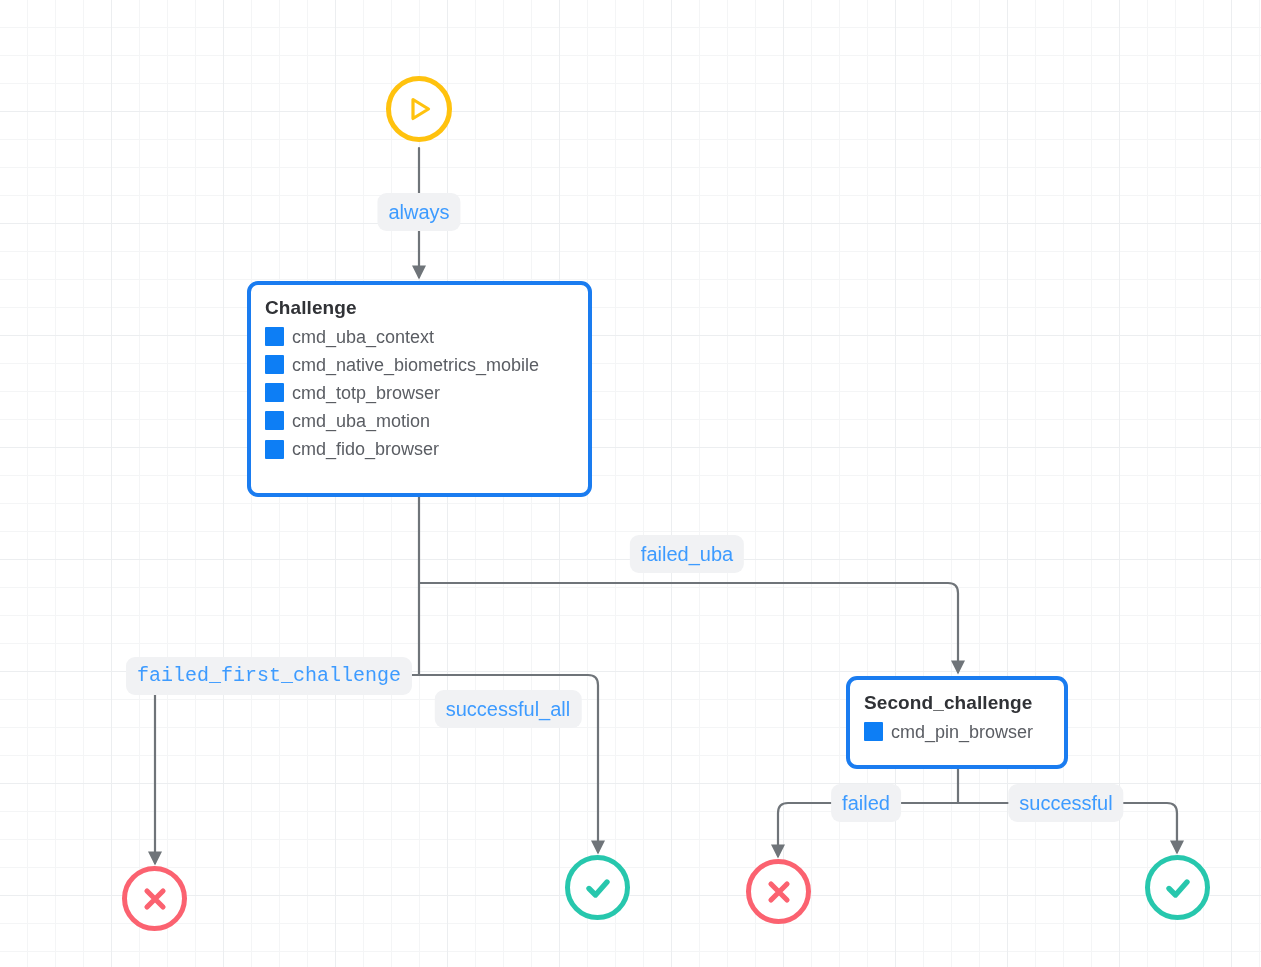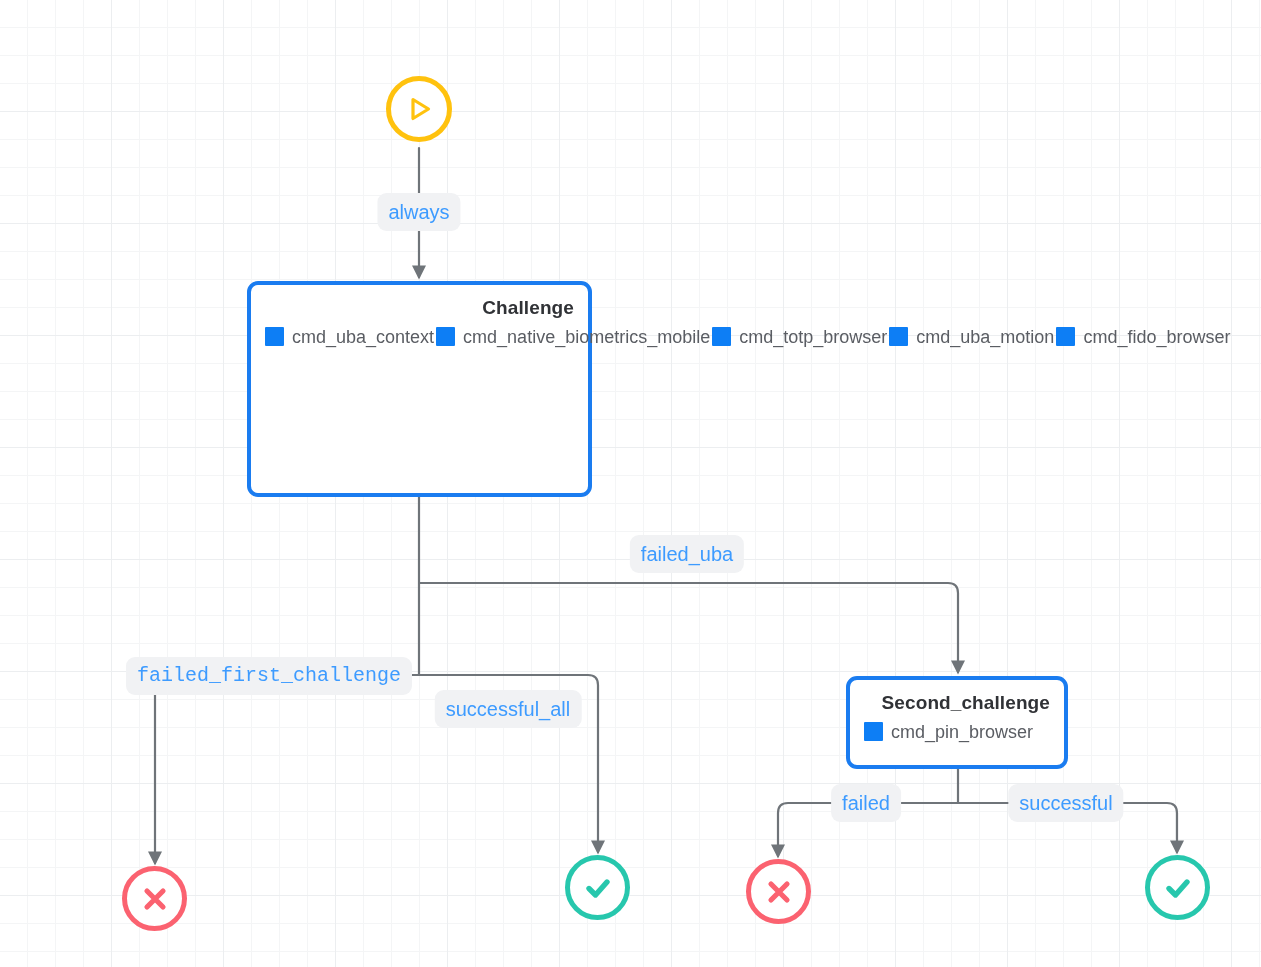--- a/index.html
+++ b/index.html
@@ -45,28 +45,28 @@
     box-sizing: border-box;
     background: #ffffff;
     border: 4px solid #1a7cf0;
     border-radius: 11px;
     padding: 10px 14px 12px 14px;
   }
   .node-title {
     font-size: 19px;
     font-weight: bold;
     color: #303236;
-    text-align: right;
+    text-align: left;
     line-height: 1.35;
     margin-bottom: 3px;
     letter-spacing: .1px;
   }
   .node-items {
     display: flex;
-    flex-direction: row;
+    flex-direction: column;
     gap: 2px;
   }
   .node-item {
     display: flex;
     align-items: center;
     gap: 8px;
     line-height: 1.45;
   }
   .item-swatch {
     width: 19px;

